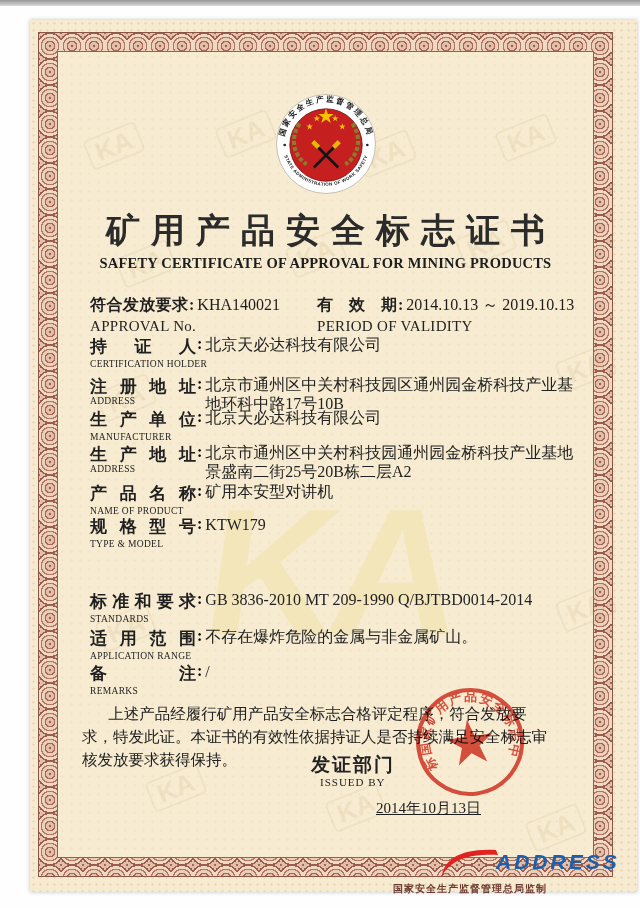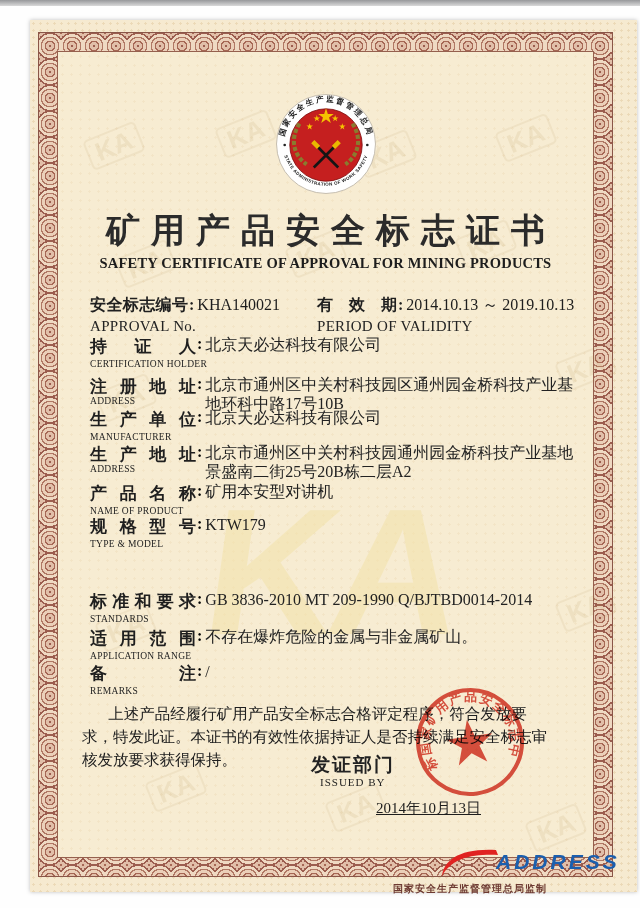--- a/index.html
+++ b/index.html
@@ -141,21 +141,21 @@
           <rect x="35.5" y="48.5" width="8" height="4.4" fill="#e8b800" transform="rotate(45 40 51)"></rect>
         </g>
       </svg>
 
       <div class="title-zh">矿用产品安全标志证书</div>
       <div class="title-en">SAFETY CERTIFICATE OF APPROVAL FOR MINING PRODUCTS</div>
 
       <div class="aprow">
         <div class="apcol" style="left:32px">
           <div class="zhline">
-            <span class="jlabel" style="width:98px;font-size:16px">安全标志编号</span>
+            <span class="jlabel" style="width:98px;font-size:16px">符合发放要求</span>
               <span class="colon">:</span>
               <span class="val">KHA140021</span>
           </div>
           <div class="en">APPROVAL No.</div>
         </div>
         <div class="apcol" style="left:259px">
           <div class="zhline">
             <span class="jlabel" style="width:80px;font-size:16px">有效期</span>
               <span class="colon">:</span>
               <span class="val">2014.10.13 ～ 2019.10.13</span>

